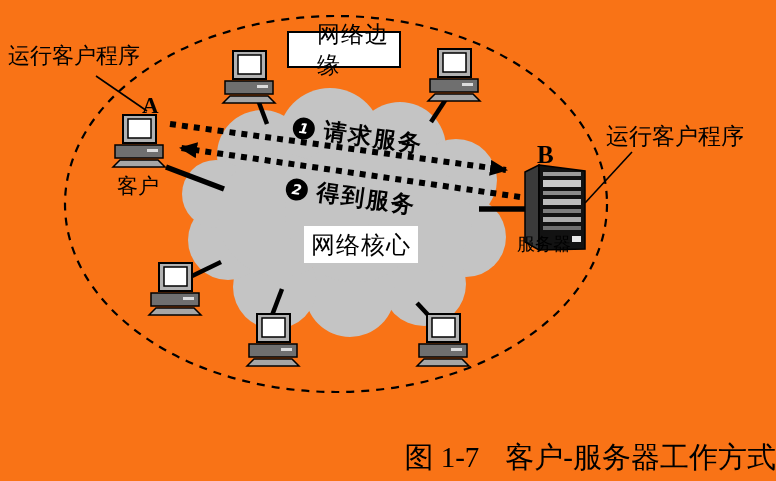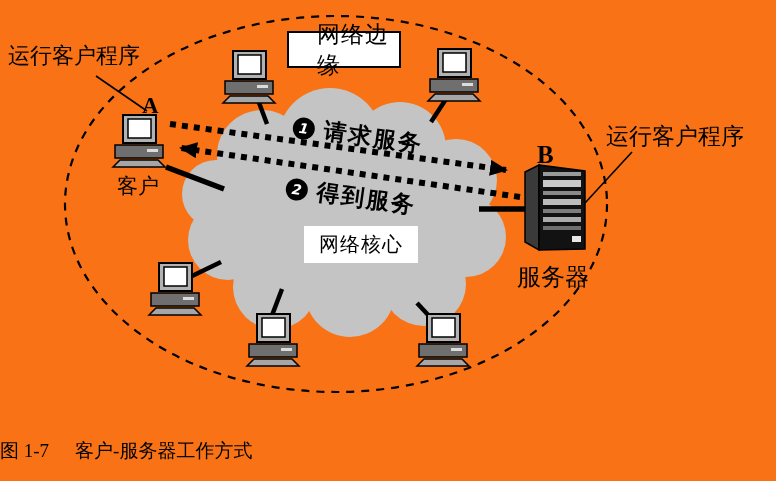--- a/index.html
+++ b/index.html
@@ -29,21 +29,21 @@
   .region-box {
     position: absolute;
     display: flex;
     align-items: center;
     justify-content: center;
     background: #ffffff;
     font-size: 23px;
     letter-spacing: 1px;
   }
   .edge-box { border: 2.5px solid #000; padding-left: 28px; }
-  .core-box { border: none; font-size: 20px; }
+  .core-box { border: none; font-size: 24px; }
   .msg-label {
     position: absolute;
     display: flex;
     align-items: center;
     gap: 9px;
     transform: rotate(8deg);
     transform-origin: left center;
   }
   .msg-text {
     font-size: 23px;
@@ -63,22 +63,22 @@
     font-size: 14px;
     font-weight: 700;
     font-style: italic;
     flex: 0 0 auto;
   }
   .caption {
     position: absolute;
     left: 0;
     top: 438px;
     width: 100%;
-    text-align: left;
-    font-size: 19px;
+    text-align: right;
+    font-size: 29px;
   }
   .caption .t2 { margin-left: 26px; }
 </style>
 </head>
 <body>
 
 <div class="stage">
 
   <svg class="canvas" width="776" height="481" viewBox="0 0 776 481">
     <defs>
@@ -170,19 +170,19 @@
     <span class="step-badge">2</span>
     <span class="msg-text">得到服务</span>
   </div>
 
   <div class="lbl node-name" style="left:117px; top:176px;">客户</div>
 
   <div class="region-box core-box" style="left:304px; top:226px; width:114px; height:37px;">
     <span>网络核心</span>
   </div>
 
-  <div class="lbl node-name" style="left:517px; top:266px; font-size:24px;">服务器</div>
+  <div class="lbl node-name" style="left:517px; top:236px; font-size:18px;">服务器</div>
 
   <div class="caption">
     <span class="t1">图 1-7</span><span class="t2">客户-服务器工作方式</span>
   </div>
 
 </div>
 
 </body></html>

